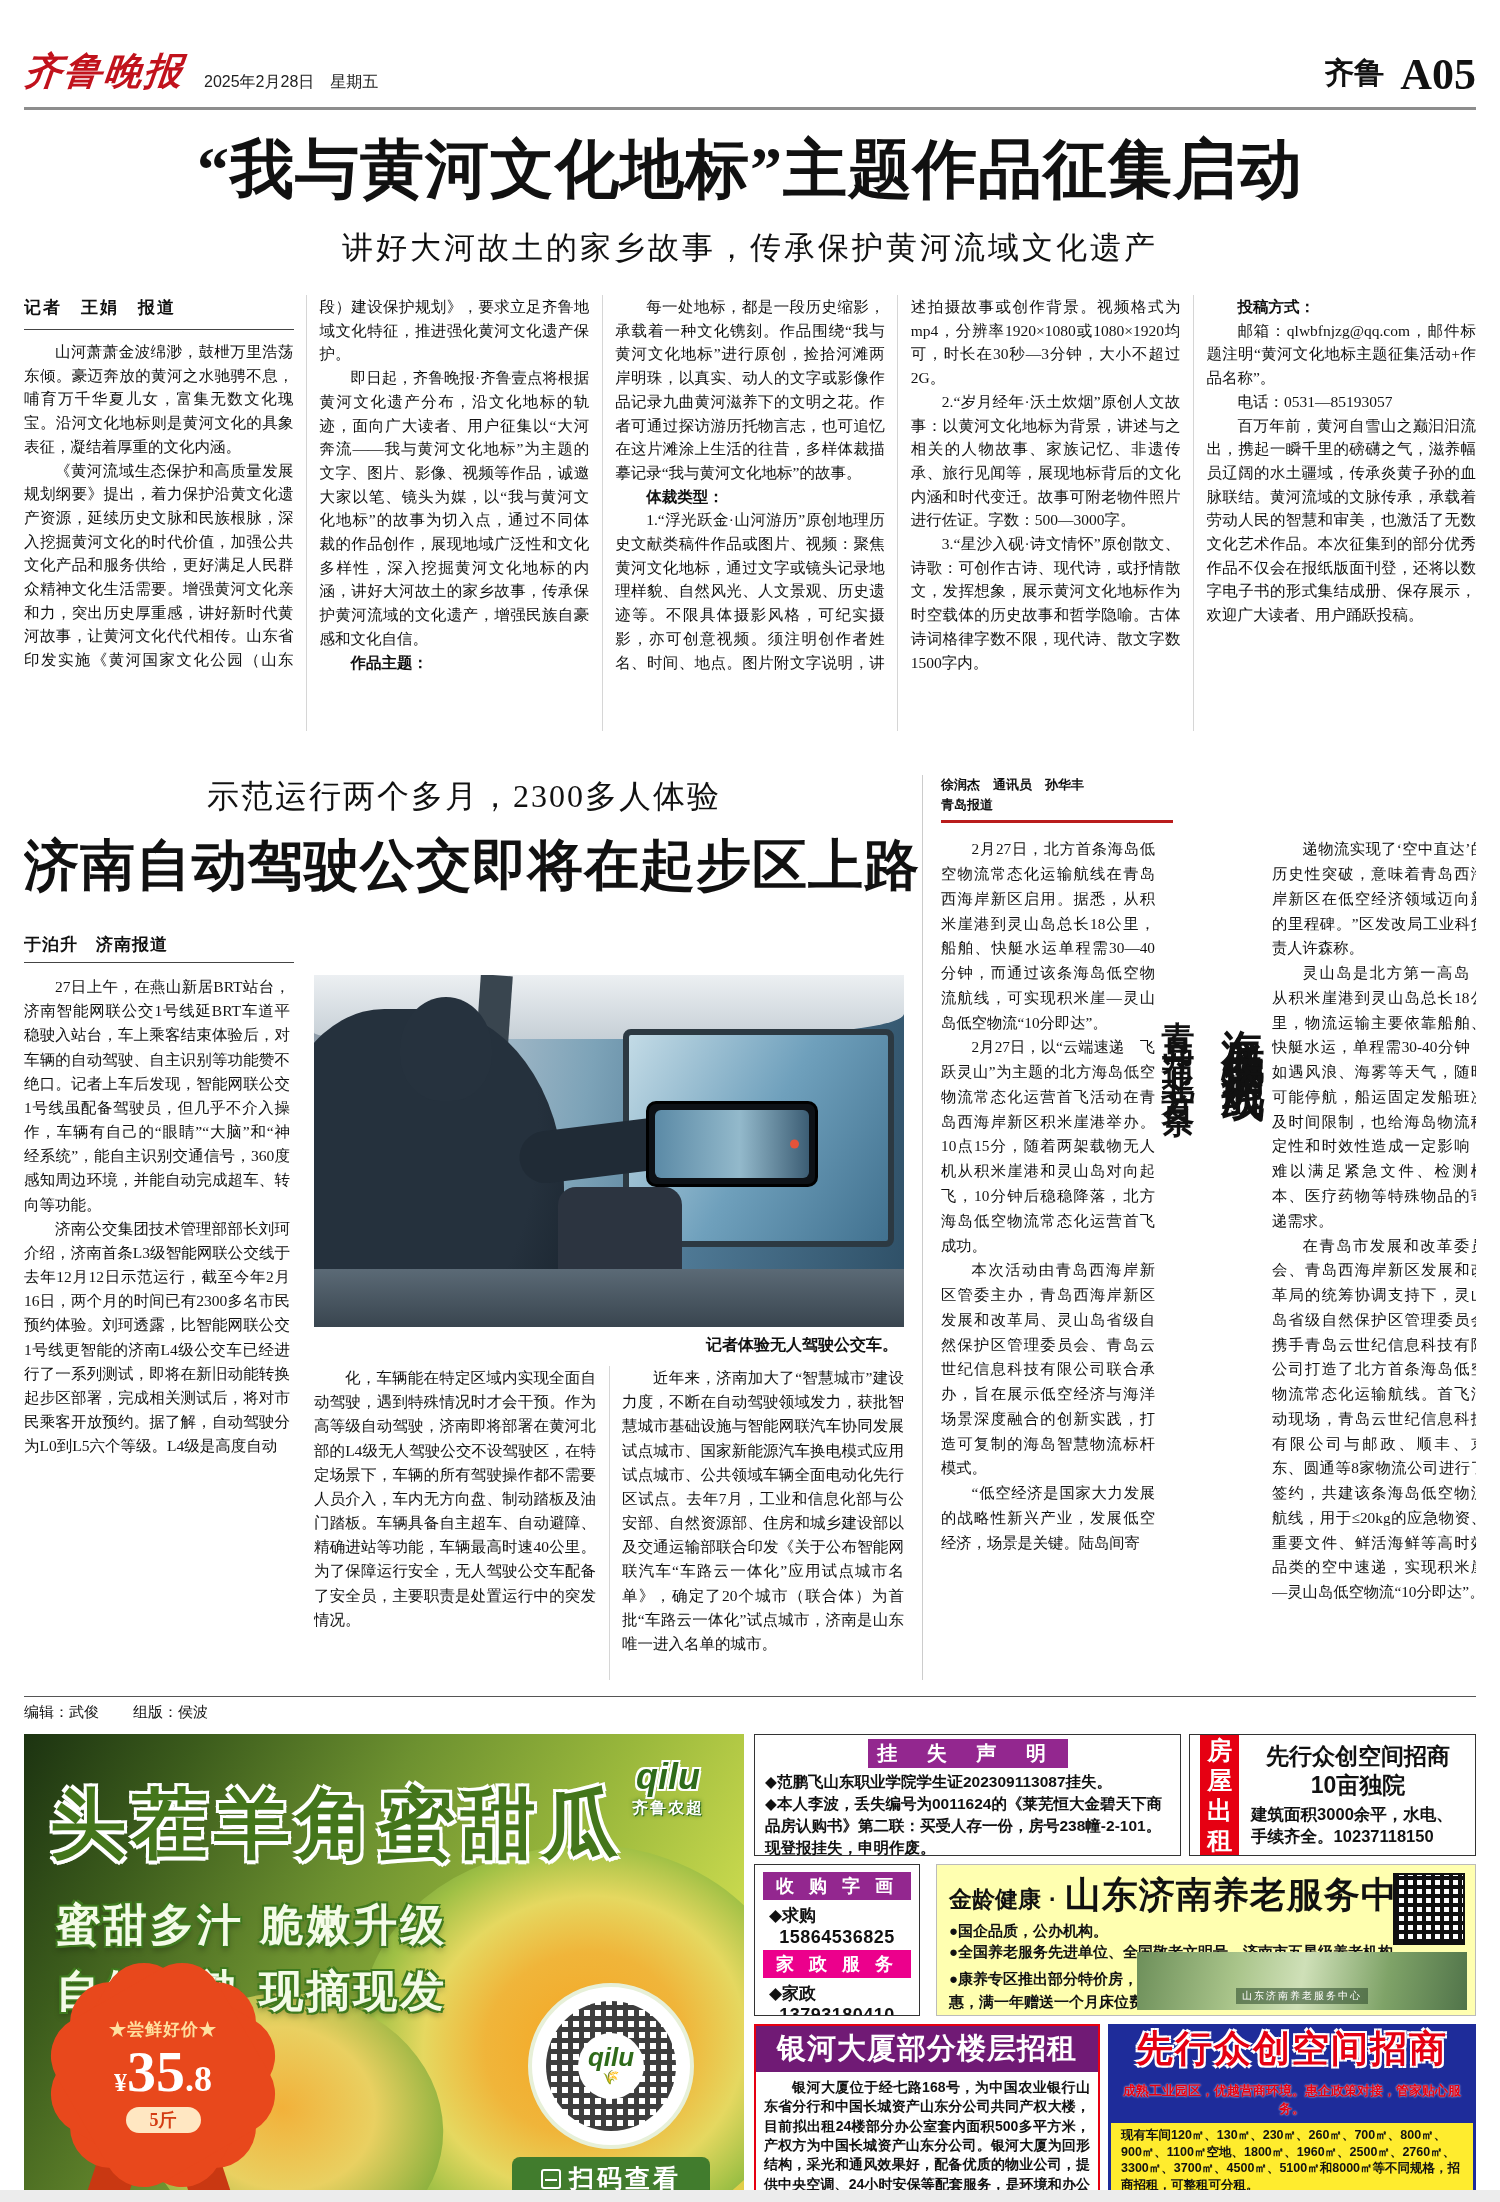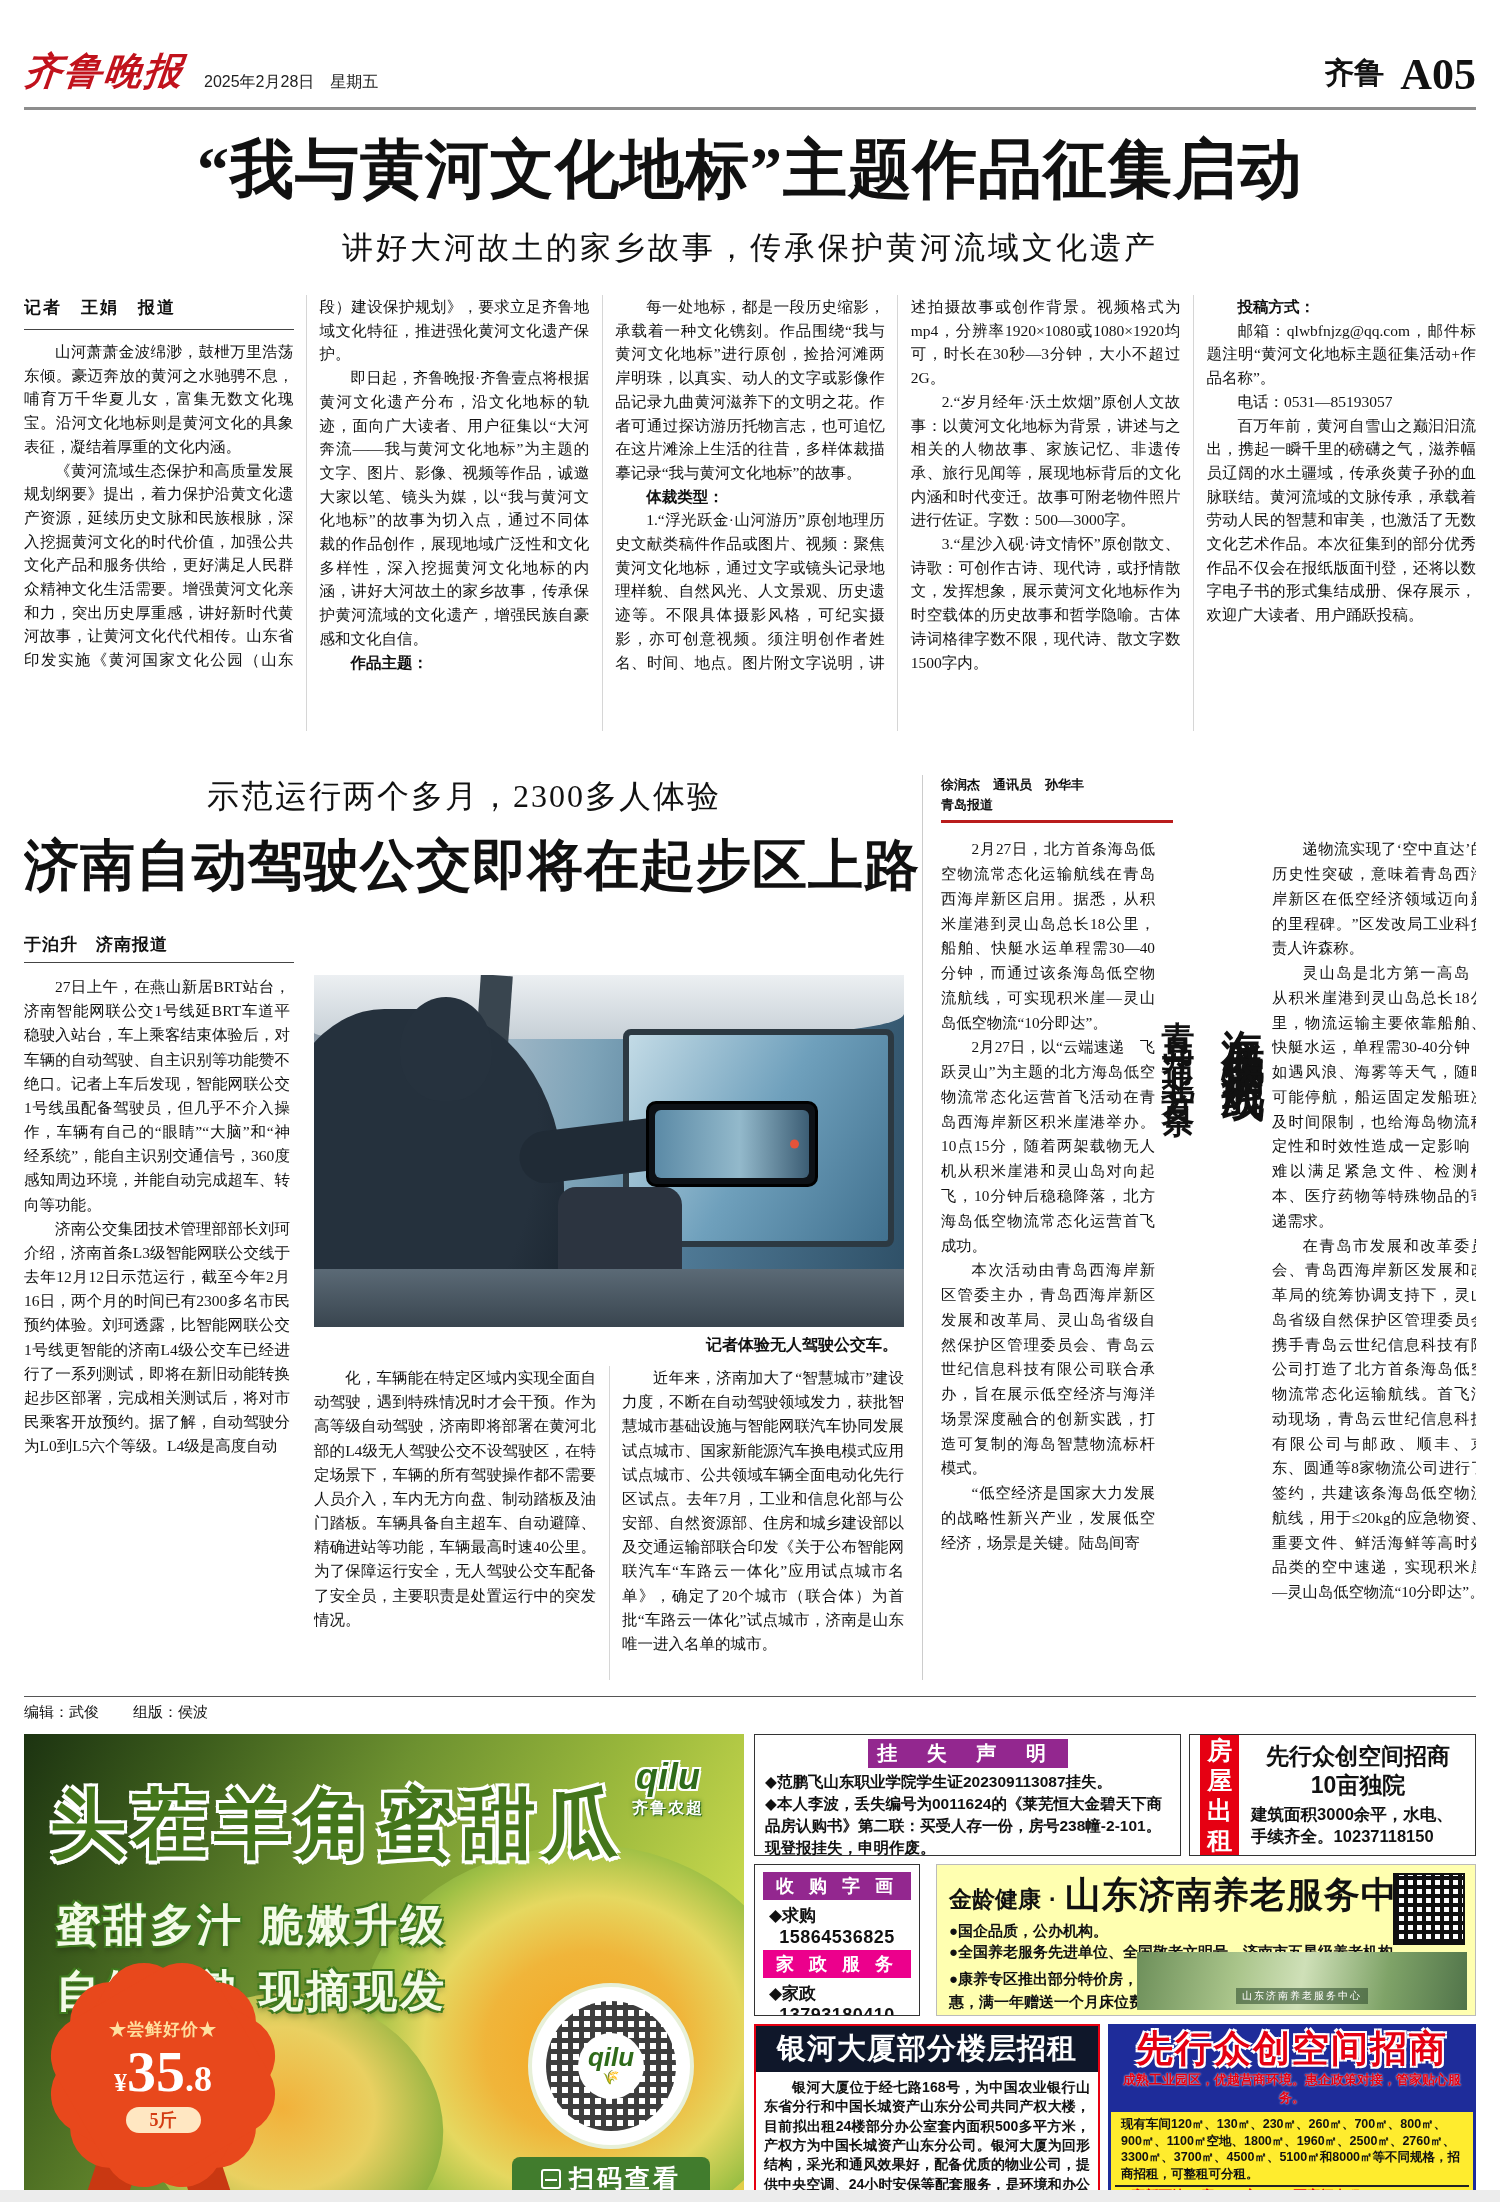--- a/index.html
+++ b/index.html
@@ -118,28 +118,28 @@
   .e-li .big-red { color:#e60012; font-size:20px; font-weight:900; }
   .e-phone-row { font-size:16px; font-weight:700; margin-top:2px; }
   .e-phone { font-size:24px; font-weight:900; }
   .e-qr { position:absolute; right:10px; top:8px; width:72px; height:72px; background:#fff; border:2px solid #111; 
           background-image:repeating-linear-gradient(0deg,#111 0 4px,transparent 4px 9px),repeating-linear-gradient(90deg,#111 0 4px,transparent 4px 9px); }
   .e-photo { position:absolute; right:8px; bottom:5px; width:330px; height:58px; overflow:hidden;
              background:linear-gradient(100deg,#6d8f5a 0%,#a9c48a 30%,#cfe0b8 50%,#7fa368 75%,#51744a 100%); display:flex; align-items:flex-end; justify-content:center; }
   .e-photo span { color:#fff; font-size:10px; letter-spacing:2px; background:rgba(40,70,40,.55); padding:1px 6px; margin-bottom:6px; }
   .ads-row3 { display:flex; gap:8px; flex:1; }
   .galaxy { width:346px; border:2px solid #e60012; display:flex; flex-direction:column; overflow:hidden; }
-  .g-title { background:#0f172a; color:#fff; font-size:29px; font-weight:900; text-align:center; padding:3px 0; letter-spacing:1px; }
+  .g-title { background:#701a75; color:#fff; font-size:29px; font-weight:900; text-align:center; padding:3px 0; letter-spacing:1px; }
   .g-body { font-size:14px; font-weight:700; line-height:1.38; padding:6px 8px 0; text-align:justify; flex:1; overflow:hidden; }
   .g-body p:first-child { text-indent:2em; }
   .pioneer { flex:1; border:3px solid #1e2c9a; background:#ffec2e; display:flex; flex-direction:column; overflow:hidden; }
   .p-head { background:#1e2c9a; padding:2px 6px 5px; text-align:center; }
   .p-title { color:#e60012; font-size:37px; font-weight:900; letter-spacing:2px; line-height:1.1; white-space:nowrap;
              text-shadow:-2px -2px 0 #fff,2px -2px 0 #fff,-2px 2px 0 #fff,2px 2px 0 #fff; }
-  .p-sub { color:#e60012; font-size:13px; font-weight:900; margin-top:1px; text-shadow:0 0 2px #fff; }
+  .p-sub { color:#e60012; font-size:13px; font-weight:900; margin-top:12px; text-shadow:0 0 2px #fff; }
   .p-body1 { font-size:12.5px; font-weight:900; color:#111; padding:4px 6px 2px; line-height:1.35; border-bottom:2px solid #222; margin:0 4px; }
   .p-item { color:#e60012; font-size:13.5px; font-weight:900; line-height:1.4; padding:0 10px; }
   .page-edge { position:absolute; left:0; right:0; bottom:0; height:12px; background:#ececec; }
   .scan-ico { display:inline-block; width:20px; height:20px; border:2px solid #fff; border-radius:3px; position:relative; }
   .scan-ico::after { content:""; position:absolute; left:2px; right:2px; top:50%; height:2px; background:#fff; }
 </style>
 </head>
 <body>
 
 <div class="page">

